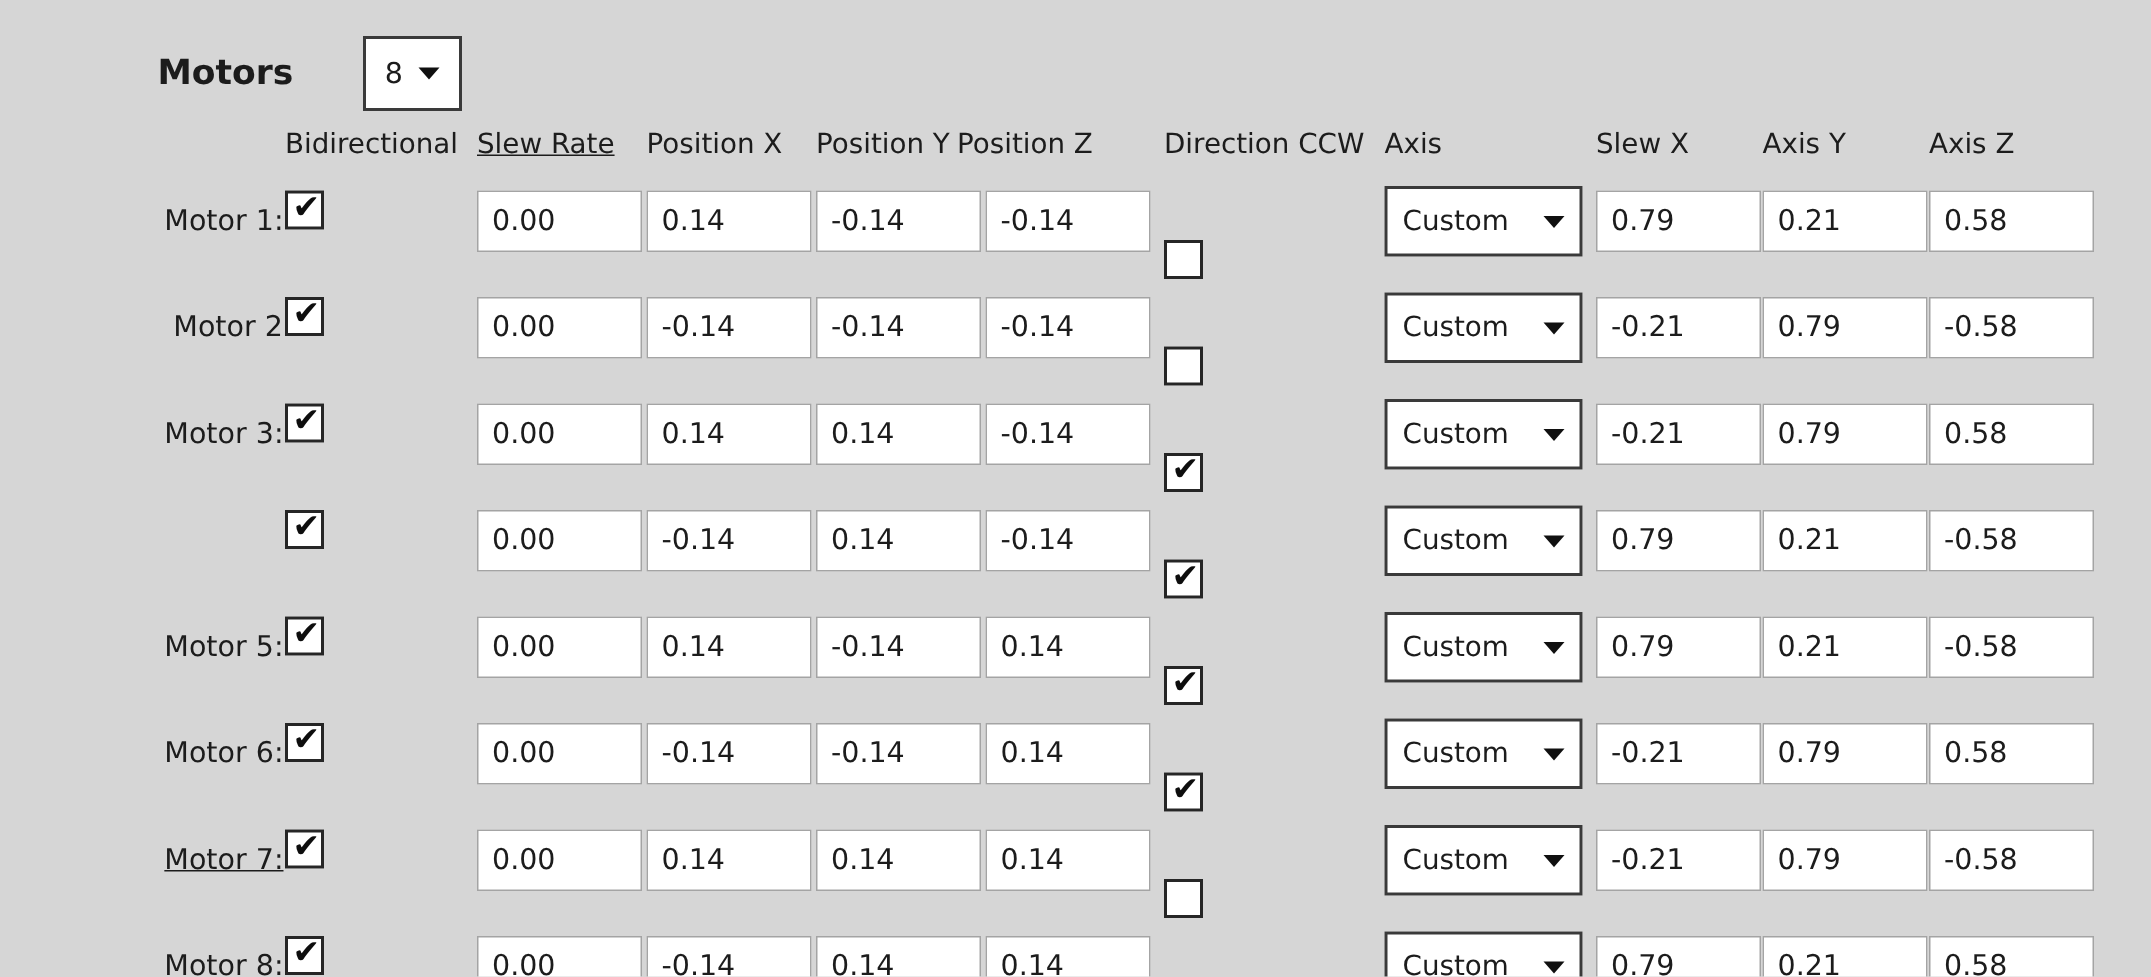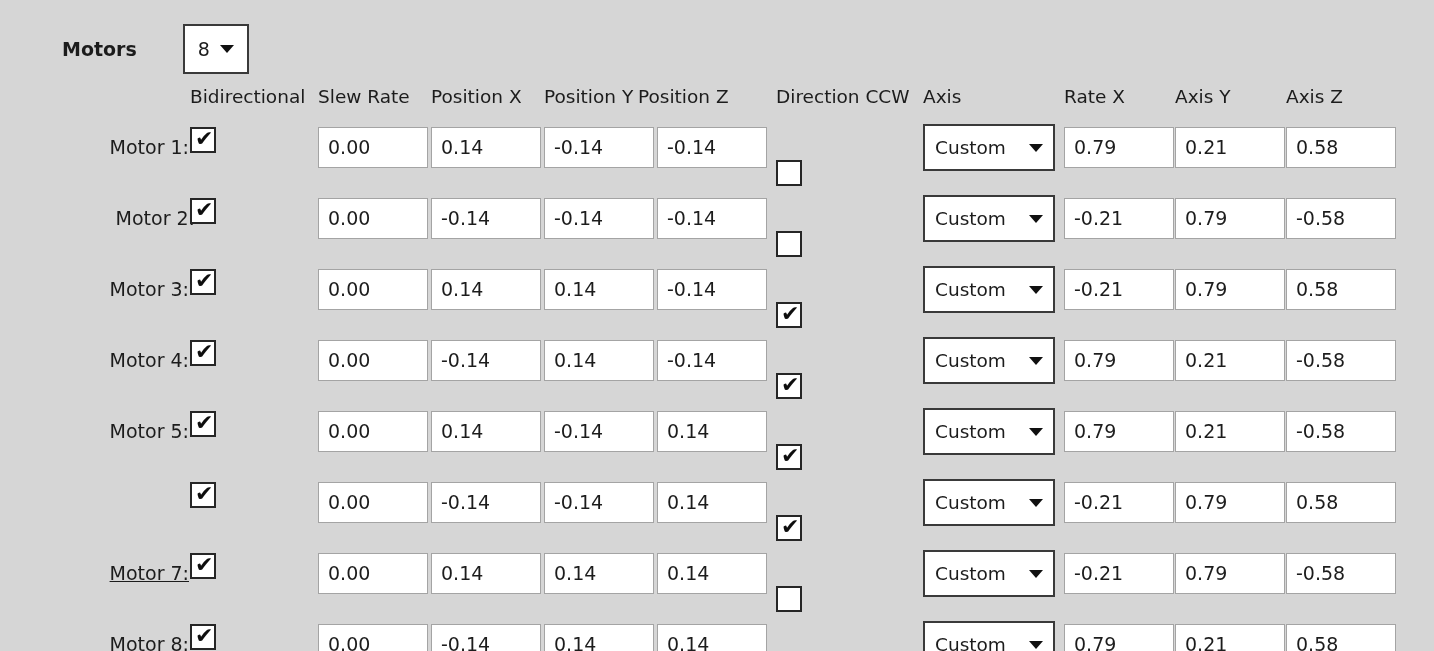--- a/index.html
+++ b/index.html
@@ -18,24 +18,25 @@
 
   
   .motors-bar {
     position: absolute;
     left: 62px; top: 24px;
     display: flex;
     align-items: center;
     gap: 46px;
   }
   .motors-label {
-    font-size: 19px;
+    font-size: 23px;
     font-weight: bold;
     color: #1c1c1c;
     white-space: nowrap;
+    margin-left: 43px;
   }
   .count-select {
     width: 66px; height: 50px;
     background: #ffffff;
     border: 2px solid #3a3a3a;
     display: flex;
     align-items: center;
     justify-content: center;
     gap: 10px;
     font-size: 19px;
@@ -138,27 +139,27 @@
     <span class="motors-label">Motors</span>
     <div class="count-select">
       <span>8</span>
       <span class="caret"></span>
     </div>
   </div>
 
   <div class="grid">
     <div class="hdr-row" id="hdr">
         <div class="cell col-head" style="left: 163px;">Bidirectional</div>
-        <div class="cell col-head" style="left: 291px;">Slew Rate</div>
+        <div class="cell col-head" style="left: 291px; text-decoration: underline;">Slew Rate</div>
         <div class="cell col-head" style="left: 404px;">Position X</div>
         <div class="cell col-head" style="left: 517px;">Position Y</div>
         <div class="cell col-head" style="left: 611px;">Position Z</div>
         <div class="cell col-head" style="left: 749px;">Direction CCW</div>
         <div class="cell col-head" style="left: 896px;">Axis</div>
-        <div class="cell col-head" style="left: 1037px;">Rate X</div>
+        <div class="cell col-head" style="left: 1037px;">Slew X</div>
         <div class="cell col-head" style="left: 1148px;">Axis Y</div>
         <div class="cell col-head" style="left: 1259px;">Axis Z</div>
       </div>
     <div id="rows">
         <div class="motor-row">
           <div class="cell row-label" style="left: 62px; width: 100px;">Motor 1:</div>
           <div class="cell chk" data-checked="true" style="left: 163px;">
             <span class="tick">✔</span>
           </div>
           <div class="cell txtfield" style="left: 291px;">0.00</div>
@@ -206,21 +207,20 @@
           </div>
           <div class="cell axis-select" style="left: 896px;">
             <span class="sel-text">Custom</span>
             <span class="caret"></span>
           </div>
           <div class="cell txtfield" style="left: 1037px;">-0.21</div>
           <div class="cell txtfield" style="left: 1148px;">0.79</div>
           <div class="cell txtfield" style="left: 1259px;">0.58</div>
         </div>
         <div class="motor-row">
-          <div class="cell row-label" style="left: 62px; width: 100px;">Motor 4:</div>
           <div class="cell chk" data-checked="true" style="left: 163px;">
             <span class="tick">✔</span>
           </div>
           <div class="cell txtfield" style="left: 291px;">0.00</div>
           <div class="cell txtfield" style="left: 404px;">-0.14</div>
           <div class="cell txtfield" style="left: 517px;">0.14</div>
           <div class="cell txtfield" style="left: 630px;">-0.14</div>
           <div class="cell chk" data-checked="true" style="left: 749px;">
             <span class="tick">✔</span>
           </div>
@@ -246,20 +246,21 @@
           </div>
           <div class="cell axis-select" style="left: 896px;">
             <span class="sel-text">Custom</span>
             <span class="caret"></span>
           </div>
           <div class="cell txtfield" style="left: 1037px;">0.79</div>
           <div class="cell txtfield" style="left: 1148px;">0.21</div>
           <div class="cell txtfield" style="left: 1259px;">-0.58</div>
         </div>
         <div class="motor-row">
+          <div class="cell row-label" style="left: 62px; width: 100px;">Motor 6:</div>
           <div class="cell chk" data-checked="true" style="left: 163px;">
             <span class="tick">✔</span>
           </div>
           <div class="cell txtfield" style="left: 291px;">0.00</div>
           <div class="cell txtfield" style="left: 404px;">-0.14</div>
           <div class="cell txtfield" style="left: 517px;">-0.14</div>
           <div class="cell txtfield" style="left: 630px;">0.14</div>
           <div class="cell chk" data-checked="true" style="left: 749px;">
             <span class="tick">✔</span>
           </div>

